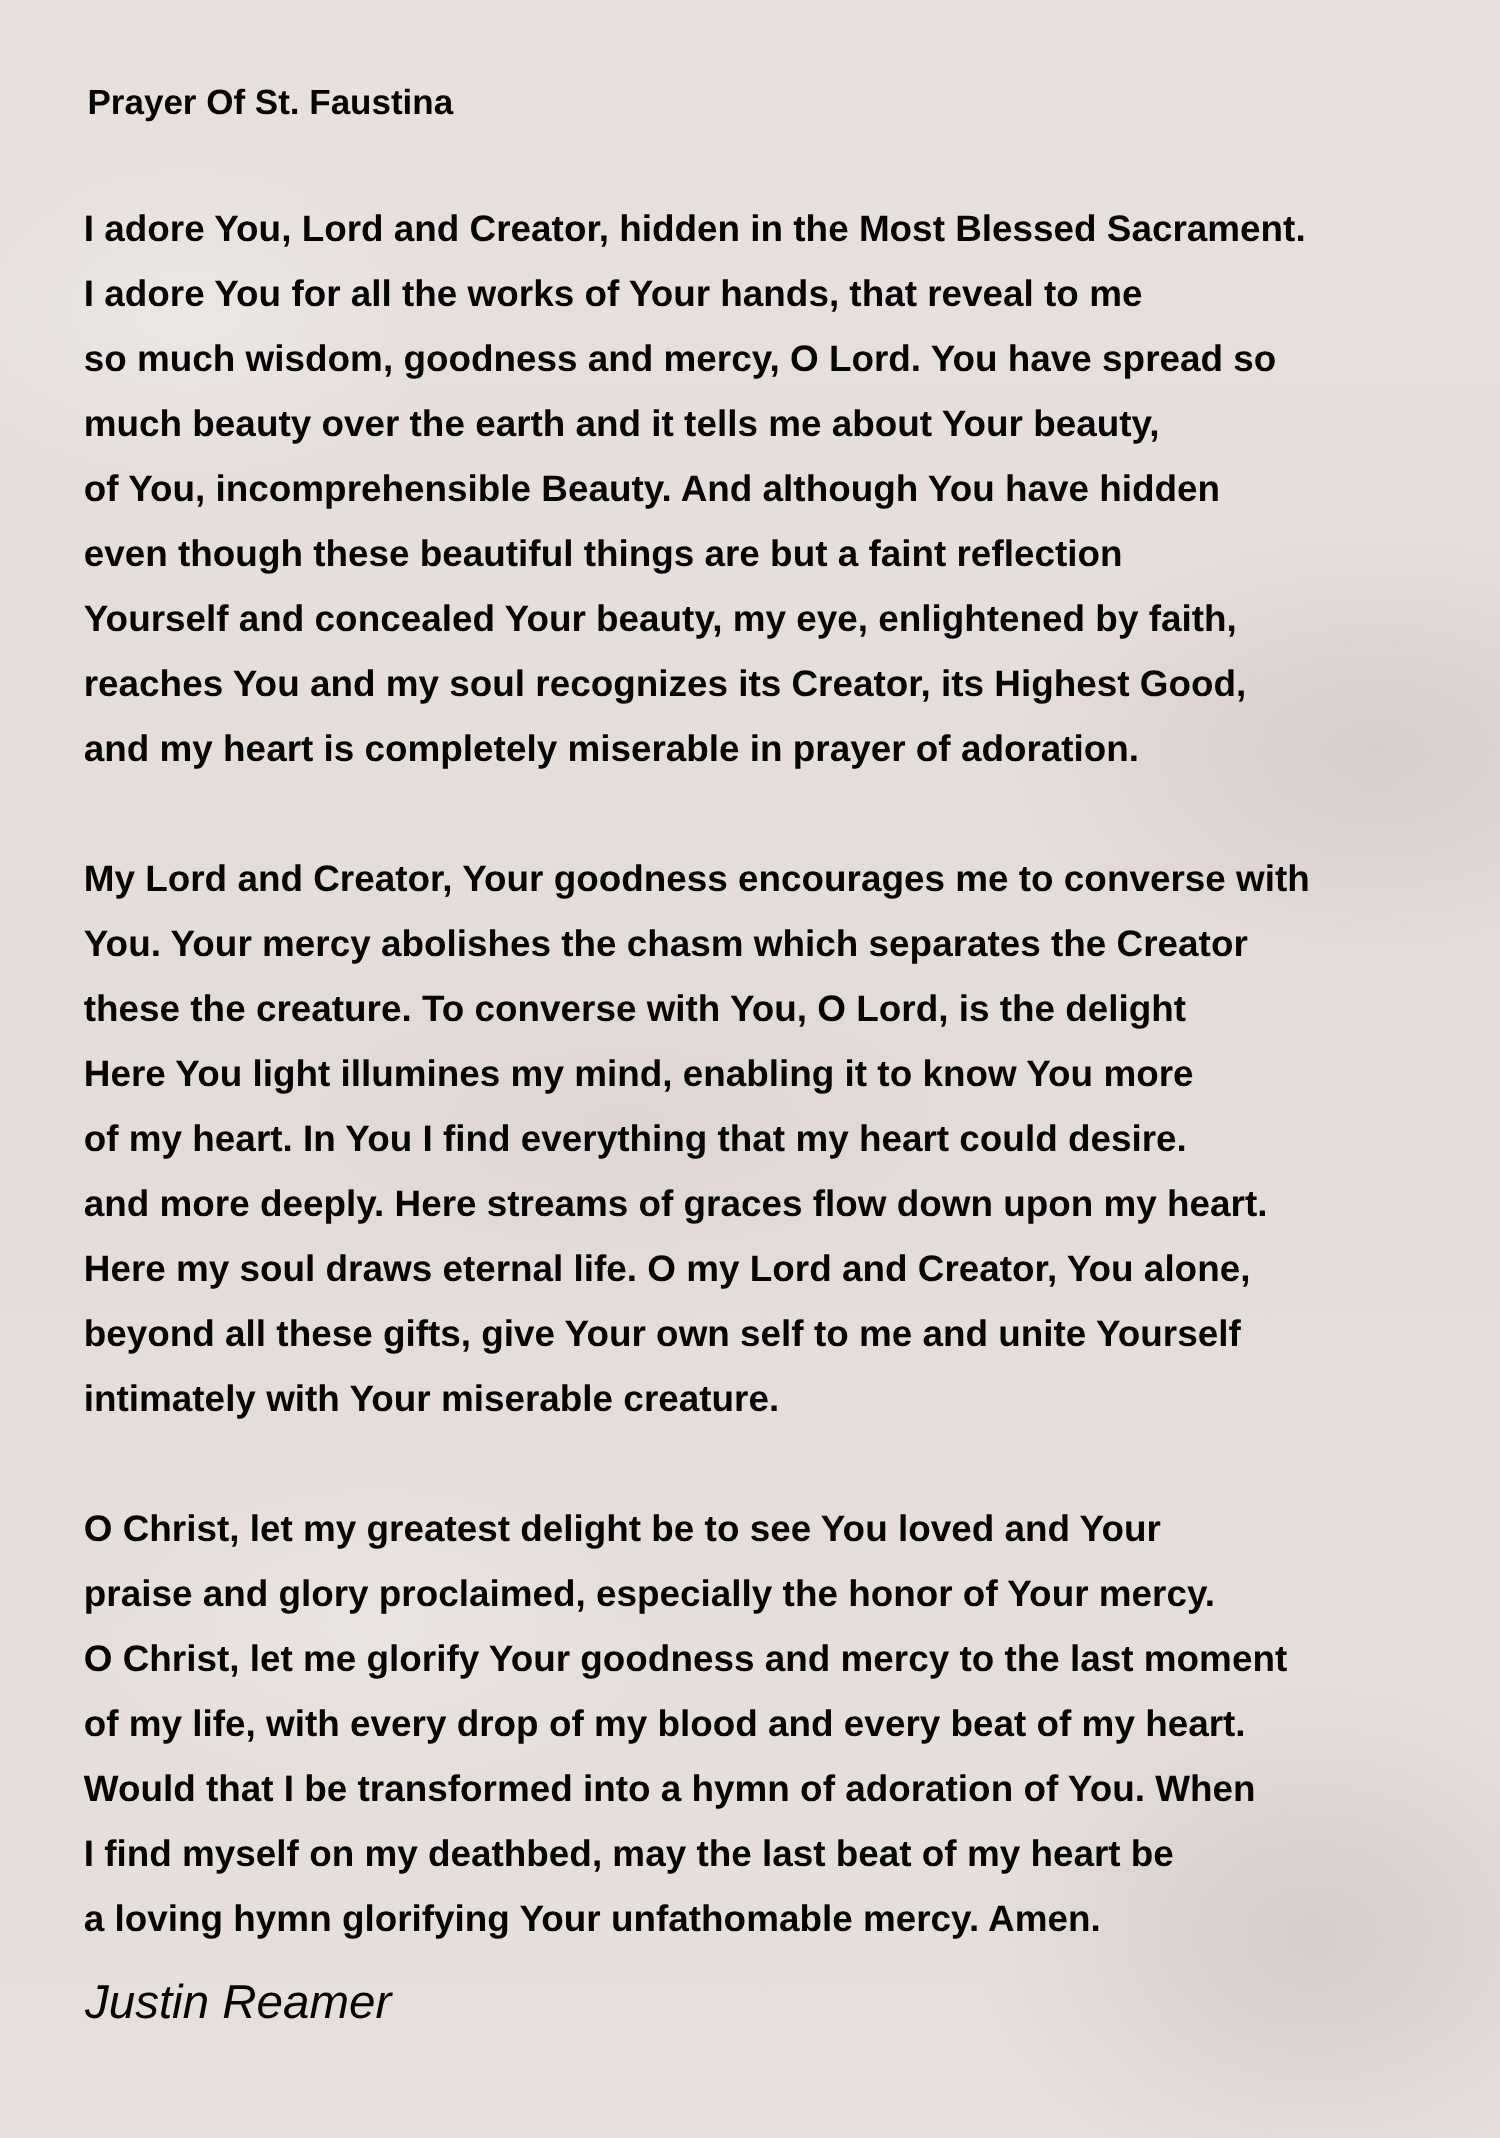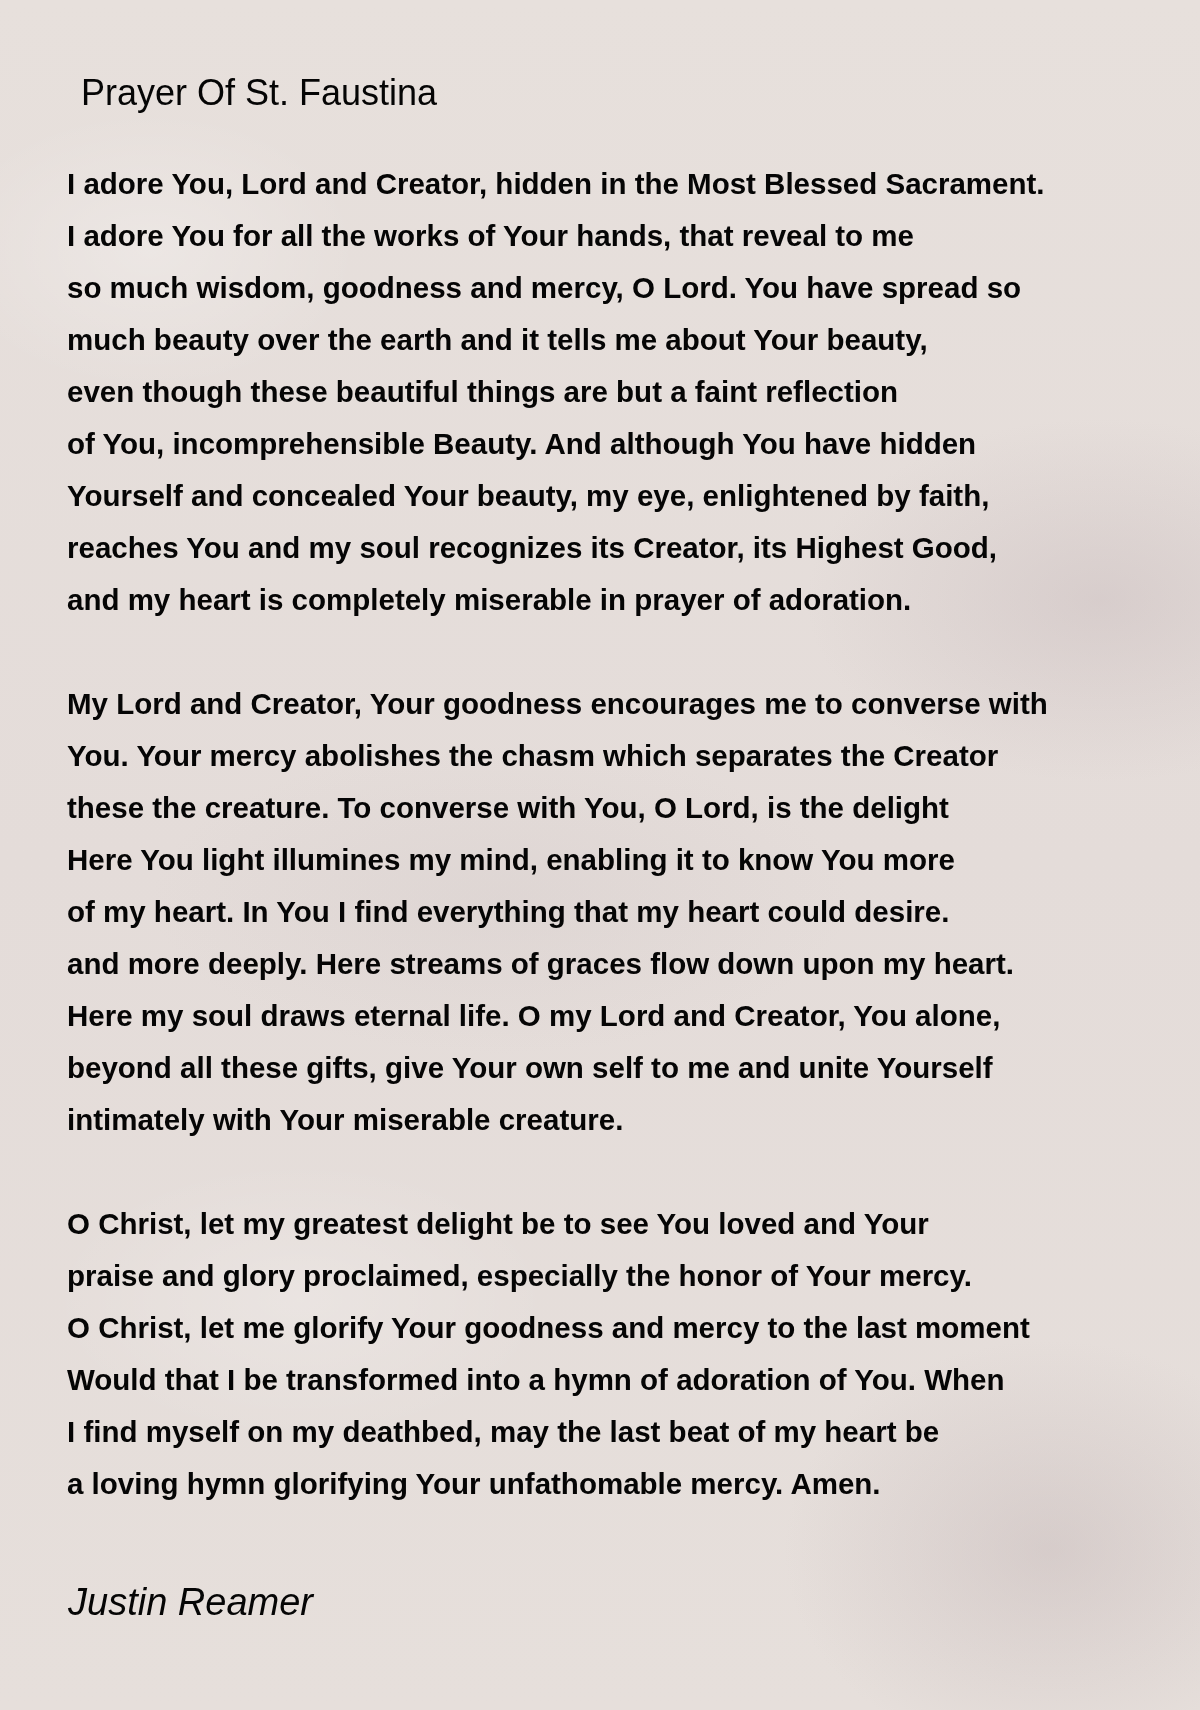--- a/index.html
+++ b/index.html
@@ -19,23 +19,23 @@
         radial-gradient(ellipse 500px 220px at 500px 900px, rgba(205,195,195,0.25), rgba(205,195,195,0) 70%),
         radial-gradient(ellipse 360px 200px at 300px 1300px, rgba(255,255,255,0.2), rgba(255,255,255,0) 70%),
         linear-gradient(180deg, #e7e0dc 0%, #e4dcd9 50%, #e6dfdb 100%);
       font-family: "Liberation Sans", sans-serif;
       color: #050505;
     }
     .title {
       position: absolute;
       left: 66px;
       top: 58px;
-      margin: 15px;
-      font-size: 36px;
-      font-weight: normal;
+      margin: 4px;
+      font-size: 28px;
+      font-weight: bold;
       line-height: 40px;
       white-space: nowrap;
     }
     .poem {
       position: absolute;
       left: 67px;
       top: 158px;
       margin: 0;
       padding: 0;
     }
@@ -66,22 +66,22 @@
 <body>
 
 <h1 class="title">Prayer Of St. Faustina</h1>
 
 <div class="poem">
   <div class="stanza">
     <span class="line">I adore You, Lord and Creator, hidden in the Most Blessed Sacrament.</span>
     <span class="line">I adore You for all the works of Your hands, that reveal to me</span>
     <span class="line">so much wisdom, goodness and mercy, O Lord. You have spread so</span>
     <span class="line">much beauty over the earth and it tells me about Your beauty,</span>
+    <span class="line">of You, incomprehensible Beauty. And although You have hidden</span>
     <span class="line">even though these beautiful things are but a faint reflection</span>
-    <span class="line">of You, incomprehensible Beauty. And although You have hidden</span>
     <span class="line">Yourself and concealed Your beauty, my eye, enlightened by faith,</span>
     <span class="line">reaches You and my soul recognizes its Creator, its Highest Good,</span>
     <span class="line">and my heart is completely miserable in prayer of adoration.</span>
   </div>
   <span class="stanza-gap"></span>
   <div class="stanza">
     <span class="line">My Lord and Creator, Your goodness encourages me to converse with</span>
     <span class="line">You. Your mercy abolishes the chasm which separates the Creator</span>
     <span class="line">these the creature. To converse with You, O Lord, is the delight</span>
     <span class="line">Here You light illumines my mind, enabling it to know You more</span>
@@ -89,19 +89,20 @@
     <span class="line">and more deeply. Here streams of graces flow down upon my heart.</span>
     <span class="line">Here my soul draws eternal life. O my Lord and Creator, You alone,</span>
     <span class="line">beyond all these gifts, give Your own self to me and unite Yourself</span>
     <span class="line">intimately with Your miserable creature.</span>
   </div>
   <span class="stanza-gap"></span>
   <div class="stanza">
     <span class="line">O Christ, let my greatest delight be to see You loved and Your</span>
     <span class="line">praise and glory proclaimed, especially the honor of Your mercy.</span>
     <span class="line">O Christ, let me glorify Your goodness and mercy to the last moment</span>
+    <span class="line">of my life, with every drop of my blood and every beat of my heart.</span>
     <span class="line">Would that I be transformed into a hymn of adoration of You. When</span>
     <span class="line">I find myself on my deathbed, may the last beat of my heart be</span>
     <span class="line">a loving hymn glorifying Your unfathomable mercy. Amen.</span>
   </div>
 </div>
 
 <div class="author">Justin Reamer</div>
 
 </body></html>

